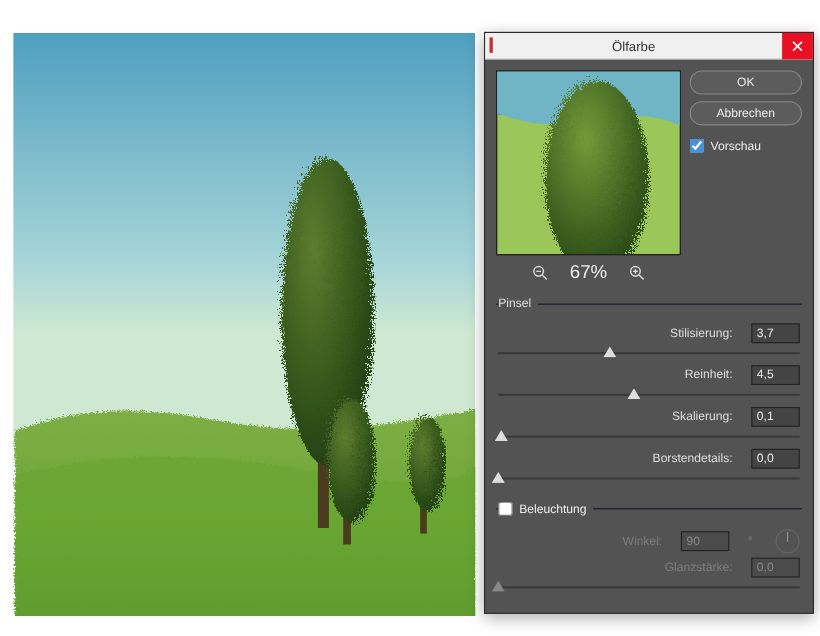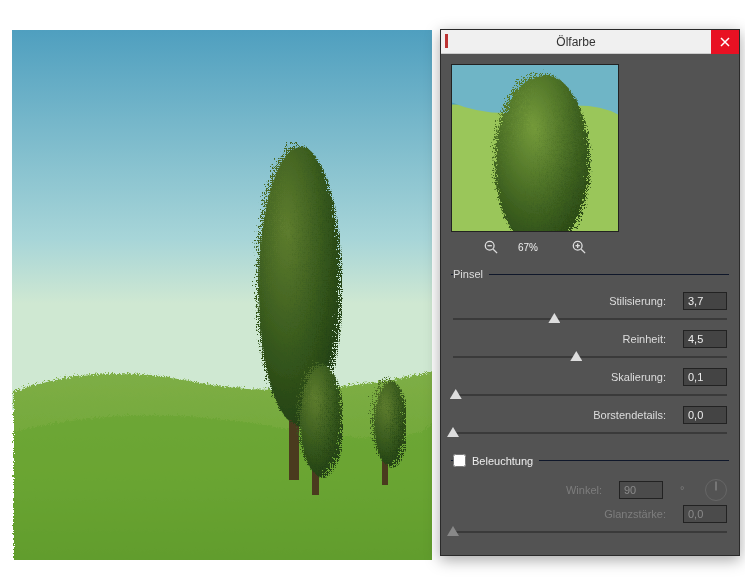--- a/index.html
+++ b/index.html
@@ -24,21 +24,21 @@
   .preview svg { width:100%; height:100%; display:block; }
 
   .actions { flex: 1; display: flex; flex-direction: column; gap: 6px; align-items: stretch; }
   .btn { height: 22px; border: 1px solid #888; border-radius: 11px; background: #5c5c5c; color: #eee; font-size: 11px; cursor: pointer; display:flex; align-items:center; justify-content:center; }
   .chk-row { display: flex; align-items: center; gap: 6px; margin-top: 6px; color: #eee; }
   .chk { width: 13px; height: 13px; accent-color:#4a90d9; }
 
   .zoom-row { display: flex; align-items: center; justify-content: center; gap: 18px; margin-top: 6px; width:168px; }
   .zoom-btn { width: 18px; height: 18px; display:flex; align-items:center; justify-content:center; cursor:pointer; }
   .zoom-btn svg { width: 14px; height: 14px; fill:none; stroke:#ddd; stroke-width:1.5; }
-  .zoom-val { font-size: 10px; color: #eee; min-width: 34px; text-align: left; }
+  .zoom-val { font-size: 17px; color: #eee; min-width: 34px; text-align: left; }
 
   fieldset.group { border: none; border-top: 1px solid #0f172a; margin-top: 12px; padding: 8px 2px 2px 2px; }
   fieldset.group > legend { padding: 0 6px 0 0; color: #ddd; font-size: 11px; }
 
   .param { display: flex; align-items: center; justify-content: flex-end; gap: 17px; margin-top: 4px; }
   .param label { color: #ddd; }
   .param input.val { width: 44px; height: 18px; background:#444; border:1px solid #222; color:#eee; font-size:11px; padding:0 4px; }
   .param.disabled label, .param.disabled .unit { color:#7d7d7d; }
   .param.disabled input.val { color:#8a8a8a; background:#4b4b4b; }
   .unit { color:#bbb; width:8px; }
@@ -139,20 +139,28 @@
             <svg viewBox="0 0 16 16">
                 <circle cx="6.5" cy="6.5" r="5"></circle>
                 <line x1="10.5" y1="10.5" x2="15" y2="15"></line>
                 <line x1="4" y1="6.5" x2="9" y2="6.5"></line>
                 <line x1="6.5" y1="4" x2="6.5" y2="9"></line>
               </svg>
           </div>
         </div>
       </div>
 
+      <div class="actions">
+        <button class="btn">OK</button>
+        <button class="btn">Abbrechen</button>
+        <label class="chk-row">
+          <input type="checkbox" class="chk" checked="" style="">
+          <span>Vorschau</span>
+        </label>
+      </div>
     </div>
 
     <fieldset class="group">
       <legend>Pinsel</legend>
 
       <div class="param">
         <label>Stilisierung:</label>
         <input class="val" value="3,7" style="">
       </div>
       <div class="slider">

